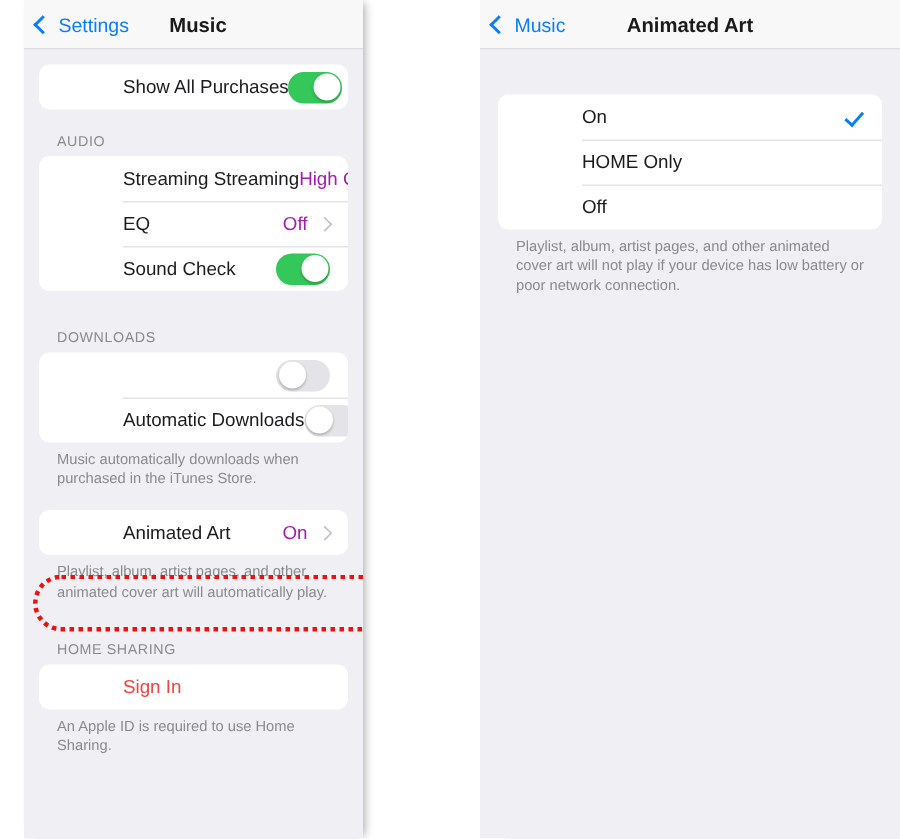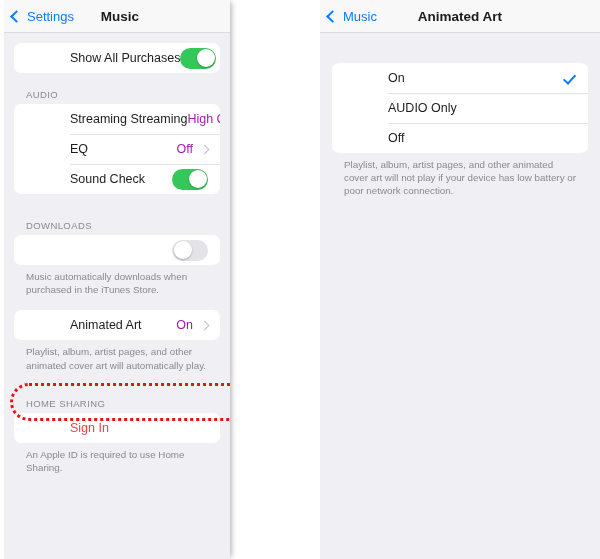--- a/index.html
+++ b/index.html
@@ -25,21 +25,21 @@
 
   
   .phone {
     position: absolute;
     top: 0;
     height: 559px;
     background: #efeff4;
     overflow: hidden;
   }
   .phone.left {
-    left: 4px;
+    left: 16px;
     width: 226px;
     box-shadow: 3px 0 6px -2px rgba(0,0,0,0.35);
   }
   .phone.right {
     left: 320px;
     width: 280px;
   }
 
   
   .navbar {
@@ -276,20 +276,26 @@
       <div class="spacer-16"></div>
       <div class="spacer-10"></div>
 
       <div class="sec-header">DOWNLOADS</div>
       <div class="group">
         <div class="row">
           <span class="toggle off">
             <span class="knob"></span>
           </span>
         </div>
+        <div class="row">
+          <span class="row-label">Automatic Downloads</span>
+          <span class="toggle off">
+            <span class="knob"></span>
+          </span>
+        </div>
       </div>
       <div class="sec-footer">Music automatically downloads when purchased in the iTunes Store.</div>
 
       <div class="spacer-14"></div>
 
       <div class="group">
         <div class="row">
           <span class="row-label">Animated Art</span>
           <span class="row-value">On</span>
           <span class="chev-right"></span>
@@ -327,21 +333,21 @@
 
       <div class="spacer-16"></div>
       <div class="spacer-14"></div>
 
       <div class="group">
         <div class="row">
           <span class="row-label">On</span>
           <span class="checkmark"></span>
         </div>
         <div class="row">
-          <span class="row-label">AUDIO Only</span>
+          <span class="row-label">HOME Only</span>
         </div>
         <div class="row">
           <span class="row-label">Off</span>
         </div>
       </div>
       <div class="sec-footer">Playlist, album, artist pages, and other animated cover art will not play if your device has low battery or poor network connection.</div>
 
     </div>
 
   </div>

